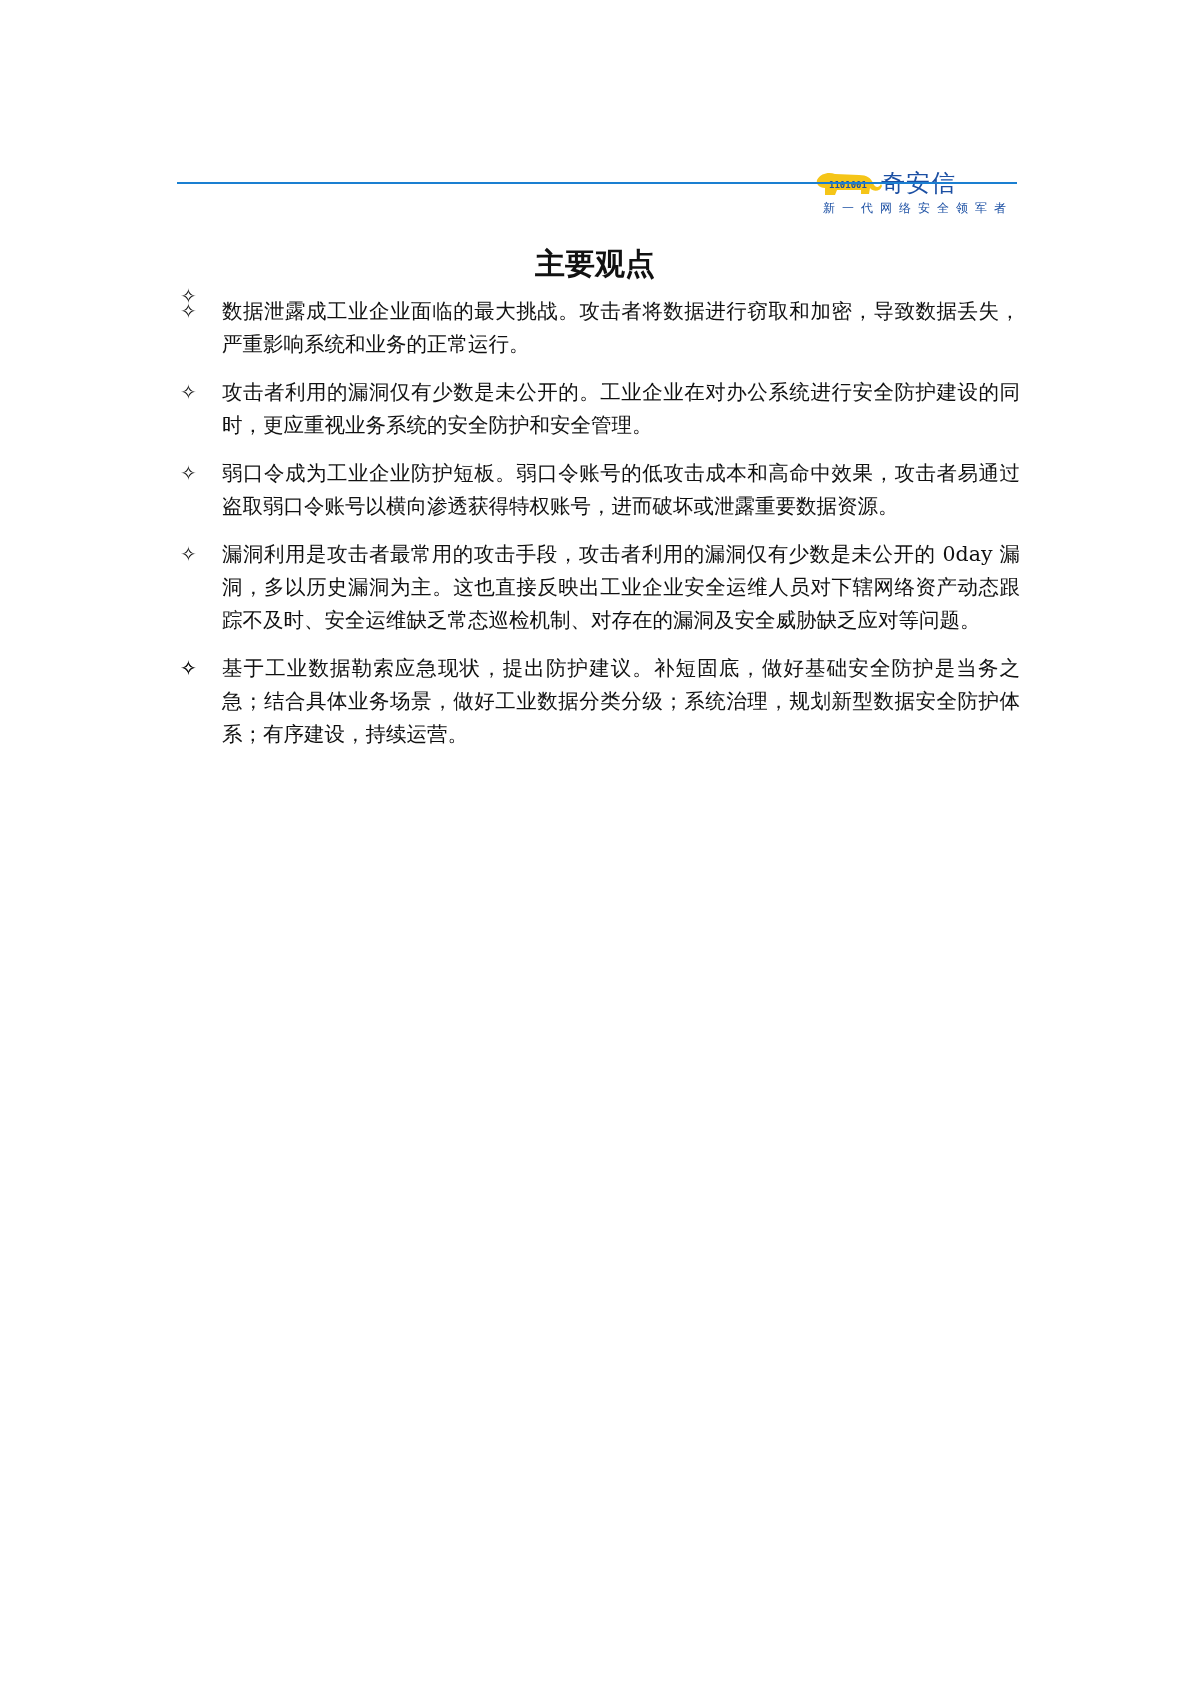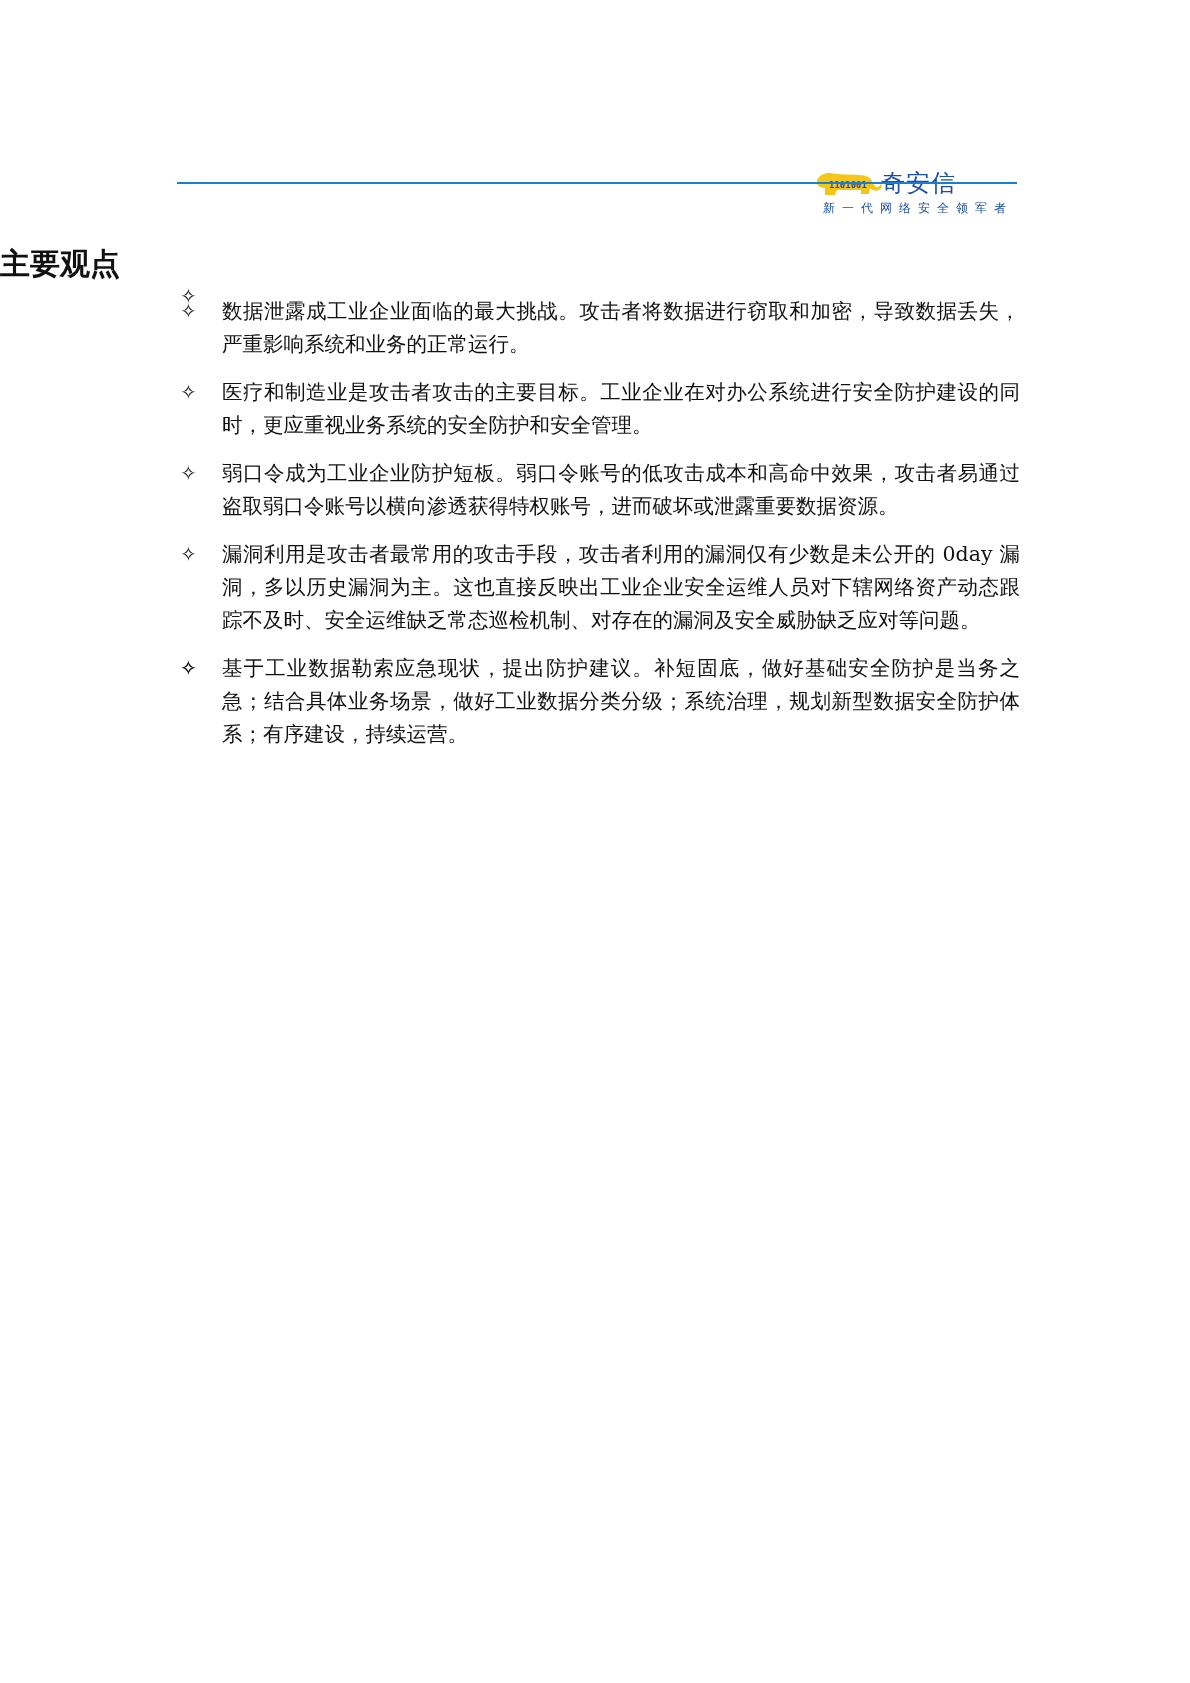--- a/index.html
+++ b/index.html
@@ -5,21 +5,21 @@
   html, body { margin: 0; padding: 0; background: #ffffff; }
   body { width: 1190px; height: 1683px; position: relative; overflow: hidden;
          font-family: "DejaVu Serif", "Liberation Serif", serif; color: #111; }
   .logo { position: absolute; left: 815px; top: 130px; width: 160px; height: 50px; margin-top: 36px; }
   .tiger { position: absolute; left: 0; top: 4px; width: 68px; height: 28px; }
   .brand { position: absolute; left: 66px; top: 2px; font-family: "DejaVu Sans", sans-serif;
            font-weight: normal; font-size: 24px; color: #1b4fa3; letter-spacing: 1px; line-height: 30px; }
   .tagline { position: absolute; left: 8px; top: 34px; font-family: Liberation Sans, sans-serif;
              font-size: 12px; color: #1b4fa3; letter-spacing: 7px; white-space: nowrap; }
   .rule { position: absolute; left: 177px; top: 182px; width: 840px; height: 2px; background: #1a7fd1; }
-  .title { position: absolute; left: 0; top: 224px; width: 1190px; text-align: left;
+  .title { position: absolute; left: 0; top: 224px; width: 1190px; text-align: center;
            font-family: "DejaVu Sans", sans-serif; font-size: 30px; color: #111; line-height: 40px; }
   .points { position: absolute; left: 180px; top: 280px; width: 840px; margin: 0; padding: 0; list-style: none; }
   .point { position: relative; padding-left: 42px; font-size: 20.5px; line-height: 33px; text-align: justify; }
   .bullet { position: absolute; left: 0; top: 0; font-family: "DejaVu Sans", sans-serif; font-size: 20px; line-height: 33px; }
   .gap { margin-bottom: 15px; }
 </style>
 </head>
 <body>
 
 <div class="logo">
@@ -38,21 +38,21 @@
 <ul class="points">
   <li class="point gap">
     <span class="bullet">✧</span>
   </li>
   <li class="point gap">
     <span class="bullet">✧</span>
     <span>数据泄露成工业企业面临的最大挑战。攻击者将数据进行窃取和加密，导致数据丢失，严重影响系统和业务的正常运行。</span>
   </li>
   <li class="point gap">
     <span class="bullet">✧</span>
-    <span>医疗和制造业是攻击者攻击的主要目标。工业企业在对办公系统进行安全防护建设的同时，更应重视业务系统的安全防护和安全管理。</span>
+    <span>攻击者利用的漏洞仅有少数是未公开的。工业企业在对办公系统进行安全防护建设的同时，更应重视业务系统的安全防护和安全管理。</span>
   </li>
   <li class="point gap">
     <span class="bullet">✧</span>
     <span>弱口令成为工业企业防护短板。弱口令账号的低攻击成本和高命中效果，攻击者易通过盗取弱口令账号以横向渗透获得特权账号，进而破坏或泄露重要数据资源。</span>
   </li>
   <li class="point gap">
     <span class="bullet">✧</span>
     <span>漏洞利用是攻击者最常用的攻击手段，攻击者利用的漏洞仅有少数是未公开的 0day 漏洞，多以历史漏洞为主。这也直接反映出工业企业安全运维人员对下辖网络资产动态跟踪不及时、安全运维缺乏常态巡检机制、对存在的漏洞及安全威胁缺乏应对等问题。</span>
   </li>
   <li class="point">

